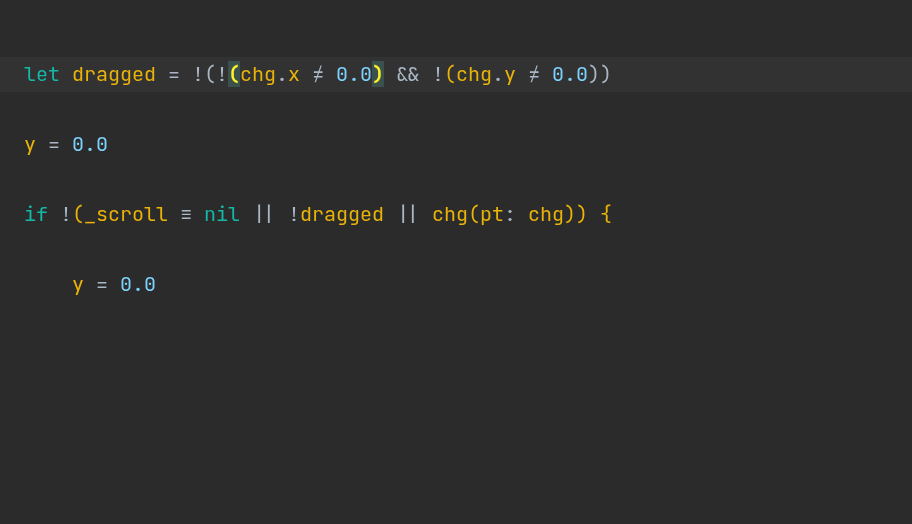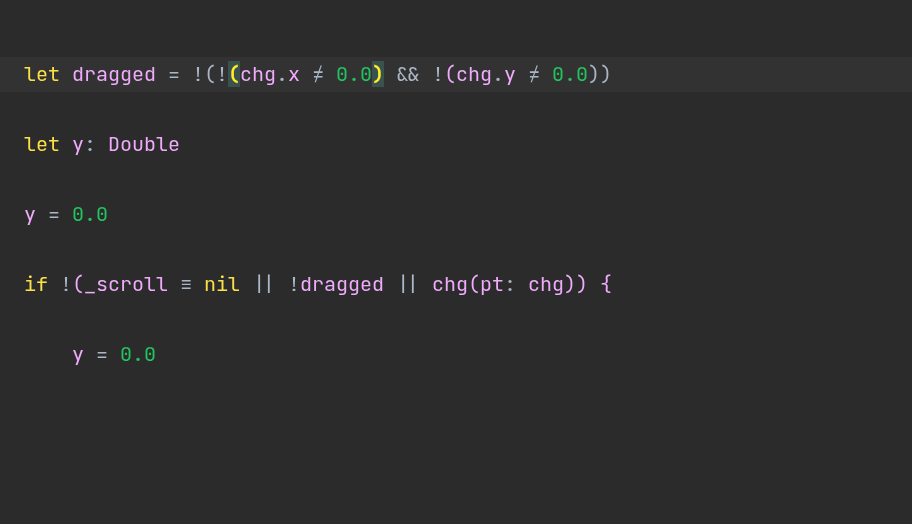--- a/index.html
+++ b/index.html
@@ -24,42 +24,41 @@
     height: 35px;
     padding-left: 0;
   }
   .line-hl {
     background: #323232;
     margin-left: -24px;
     padding-left: 24px;
     width: 912px;
     box-sizing: border-box;
   }
-  .tok-kw   { color: #fde047; }
-  .tok-id   { color: #f0abfc; }
-  .tok-num  { color: #22c55e; }
+  .tok-kw   { color: #14b8a6; }
+  .tok-id   { color: #eab308; }
+  .tok-num  { color: #7dd3fc; }
   .tok-pun  { color: #a9b7c6; }
   .tok-op   { color: #a9b7c6; }
   .br-match-open {
     background: #3b514d;
     color: #ffef28;
     font-weight: bold;
   }
   .br-match-close {
     background: #3b514d;
     color: #ffef28;
     font-weight: bold;
   }
 </style>
 </head>
 <body>
 
 <div class="editor">
 <span class="line line-hl"><span class="tok-kw">let</span><span class="tok-id"> dragged </span><span class="tok-op">=</span><span> </span><span class="tok-pun">!</span><span class="tok-pun">(</span><span class="tok-pun">!</span><span class="br-match-open">(</span><span class="tok-id">chg</span><span class="tok-pun">.</span><span class="tok-id">x </span><span class="tok-op">≠</span><span> </span><span class="tok-num">0.0</span><span class="br-match-close">)</span><span> </span><span class="tok-op">&amp;&amp;</span><span> </span><span class="tok-pun">!</span><span class="tok-id">(chg</span><span class="tok-pun">.</span><span class="tok-id">y </span><span class="tok-op">≠</span><span> </span><span class="tok-num">0.0</span><span class="tok-pun">))</span></span>
-<span class="line"><span class="tok-kw">let</span><span class="tok-id"> y</span><span class="tok-pun">:</span><span class="tok-id"> Double</span></span>
 <span class="line"><span class="tok-id">y </span><span class="tok-op">=</span><span> </span><span class="tok-num">0.0</span></span>
 <span class="line"><span class="tok-kw">if</span><span> </span><span class="tok-pun">!</span><span class="tok-id">(_scroll </span><span class="tok-op">≡</span><span> </span><span class="tok-kw">nil</span><span> </span><span class="tok-op">||</span><span> </span><span class="tok-pun">!</span><span class="tok-id">dragged </span><span class="tok-op">||</span><span class="tok-id"> chg(pt</span><span class="tok-pun">:</span><span class="tok-id"> chg)) {</span></span>
 <span class="line"><span>    </span><span class="tok-id">y </span><span class="tok-op">=</span><span> </span><span class="tok-num">0.0</span></span>
 
 
 
 
 </div>
 
 </body></html>

